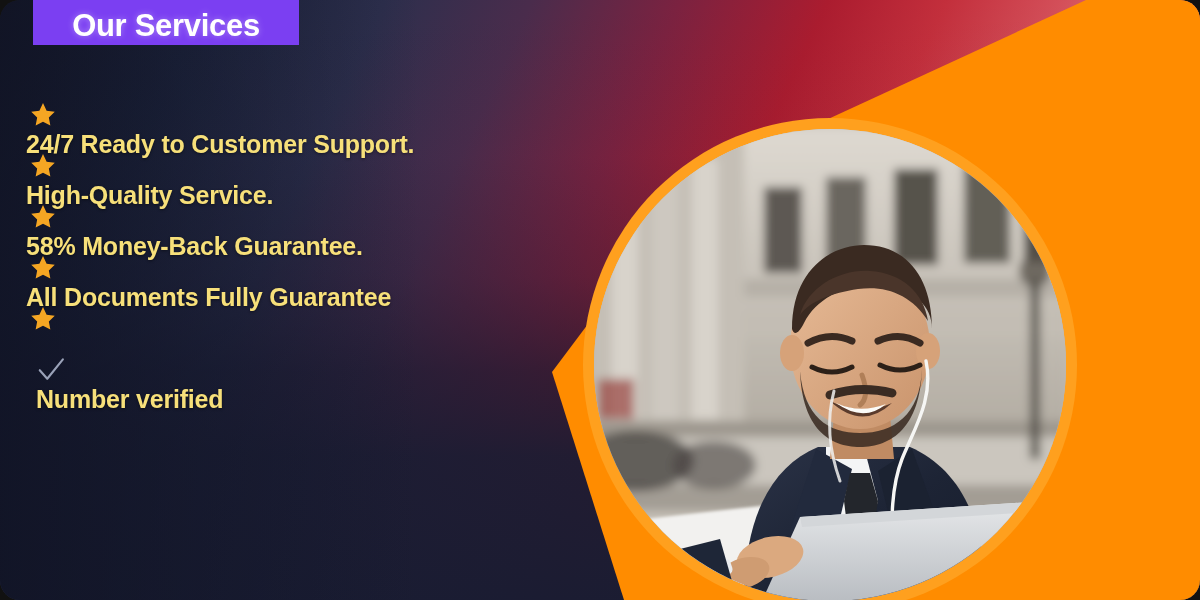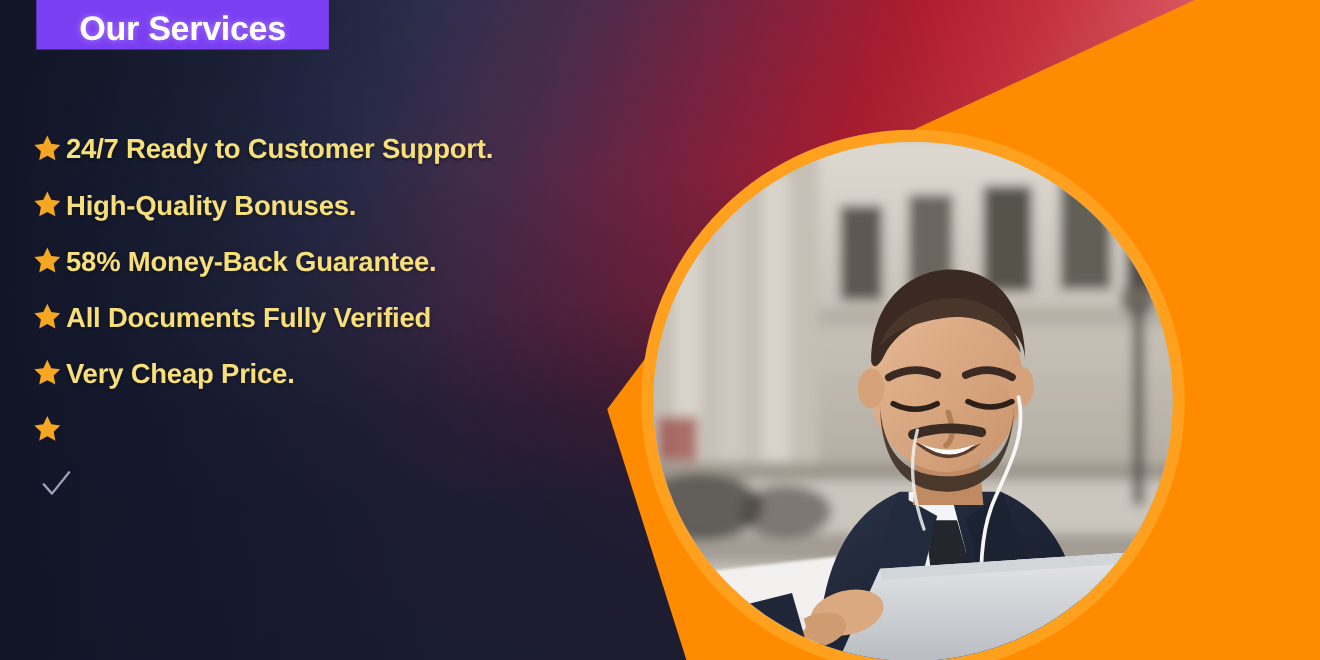--- a/index.html
+++ b/index.html
@@ -21,20 +21,21 @@
         #1e2640 14%,
         #2d2f4d 26%,
         #4a2c4c 36%,
         #7b2240 46%,
         #ab1c2f 56%,
         #c32f3c 64%,
         #d4505a 72%,
         #e37d80 80%,
         #f0a6a2 88%,
         #f6c0b8 100%);
+    border-radius: 20px;
   }
 
   
   .shade-bottom {
     position: absolute;
     left: 0; top: 0; right: 0; bottom: 0;
     background: linear-gradient(to bottom,
       rgba(20,24,45,0.00) 0%,
       rgba(20,24,45,0.05) 26%,
       rgba(22,26,48,0.34) 46%,
@@ -88,22 +89,23 @@
 
   
   .feature-list {
     position: absolute;
     left: 26px;
     top: 98px;
     width: 580px;
   }
   .feature-row {
     display: flex;
-    align-items: flex-end;
+    align-items: flex-start;
     height: 51px;
+    flex-direction: column;
   }
   .bullet {
     width: 34px;
     flex: 0 0 34px;
     display: flex;
     align-items: center;
     justify-content: center;
   }
   .bullet svg { display: block; }
   .feature-text {
@@ -165,64 +167,57 @@
       </span>
       <span class="feature-text">24/7 Ready to Customer Support.</span>
     </div>
 
     <div class="feature-row">
       <span class="bullet">
         <svg width="28" height="28" viewBox="0 0 24 24" aria-hidden="true">
           <path fill="#f5a623" d="M12 1.8l3.1 6.5 7 .9-5.1 4.9 1.3 7-6.3-3.4-6.3 3.4 1.3-7L1.9 9.2l7-.9z"></path>
         </svg>
       </span>
-      <span class="feature-text">High-Quality Bonuses.</span>
+      <span class="feature-text">High-Quality Service.</span>
     </div>
 
     <div class="feature-row">
       <span class="bullet">
         <svg width="28" height="28" viewBox="0 0 24 24" aria-hidden="true">
           <path fill="#f5a623" d="M12 1.8l3.1 6.5 7 .9-5.1 4.9 1.3 7-6.3-3.4-6.3 3.4 1.3-7L1.9 9.2l7-.9z"></path>
         </svg>
       </span>
       <span class="feature-text">58% Money-Back Guarantee.</span>
     </div>
 
     <div class="feature-row">
       <span class="bullet">
         <svg width="28" height="28" viewBox="0 0 24 24" aria-hidden="true">
           <path fill="#f5a623" d="M12 1.8l3.1 6.5 7 .9-5.1 4.9 1.3 7-6.3-3.4-6.3 3.4 1.3-7L1.9 9.2l7-.9z"></path>
         </svg>
       </span>
-      <span class="feature-text">All Documents Fully Verified</span>
-    </div>
-
-    <div class="feature-row">
-      <span class="bullet">
-        <svg width="28" height="28" viewBox="0 0 24 24" aria-hidden="true">
-          <path fill="#f5a623" d="M12 1.8l3.1 6.5 7 .9-5.1 4.9 1.3 7-6.3-3.4-6.3 3.4 1.3-7L1.9 9.2l7-.9z"></path>
-        </svg>
-      </span>
-      <span class="feature-text">Very Cheap Price.</span>
-    </div>
+      <span class="feature-text">All Documents Fully Guarantee</span>
+    </div>
+
 
     <div class="feature-row">
       <span class="bullet">
         <svg width="28" height="28" viewBox="0 0 24 24" aria-hidden="true">
           <path fill="#f5a623" d="M12 1.8l3.1 6.5 7 .9-5.1 4.9 1.3 7-6.3-3.4-6.3 3.4 1.3-7L1.9 9.2l7-.9z"></path>
         </svg>
       </span>
     </div>
 
     <div class="feature-row check">
       <span class="bullet">
         <svg width="30" height="30" viewBox="0 0 24 24" aria-hidden="true">
           <path d="M3 12.2 L9 19 L21.5 3.5" fill="none" stroke="#9aa2b8" stroke-width="1.7" stroke-linecap="round" stroke-linejoin="round"></path>
         </svg>
       </span>
+      <span class="feature-text">Number verified</span>
     </div>
 
   </div>
 
   <div class="photo-wrap">
     <div class="photo">
       <svg viewBox="0 0 472 472" preserveAspectRatio="xMidYMid slice" aria-hidden="true">
         <defs>
           <linearGradient id="skyG" x1="0" y1="0" x2="0" y2="1">
             <stop offset="0" stop-color="#cfcac2"></stop>

